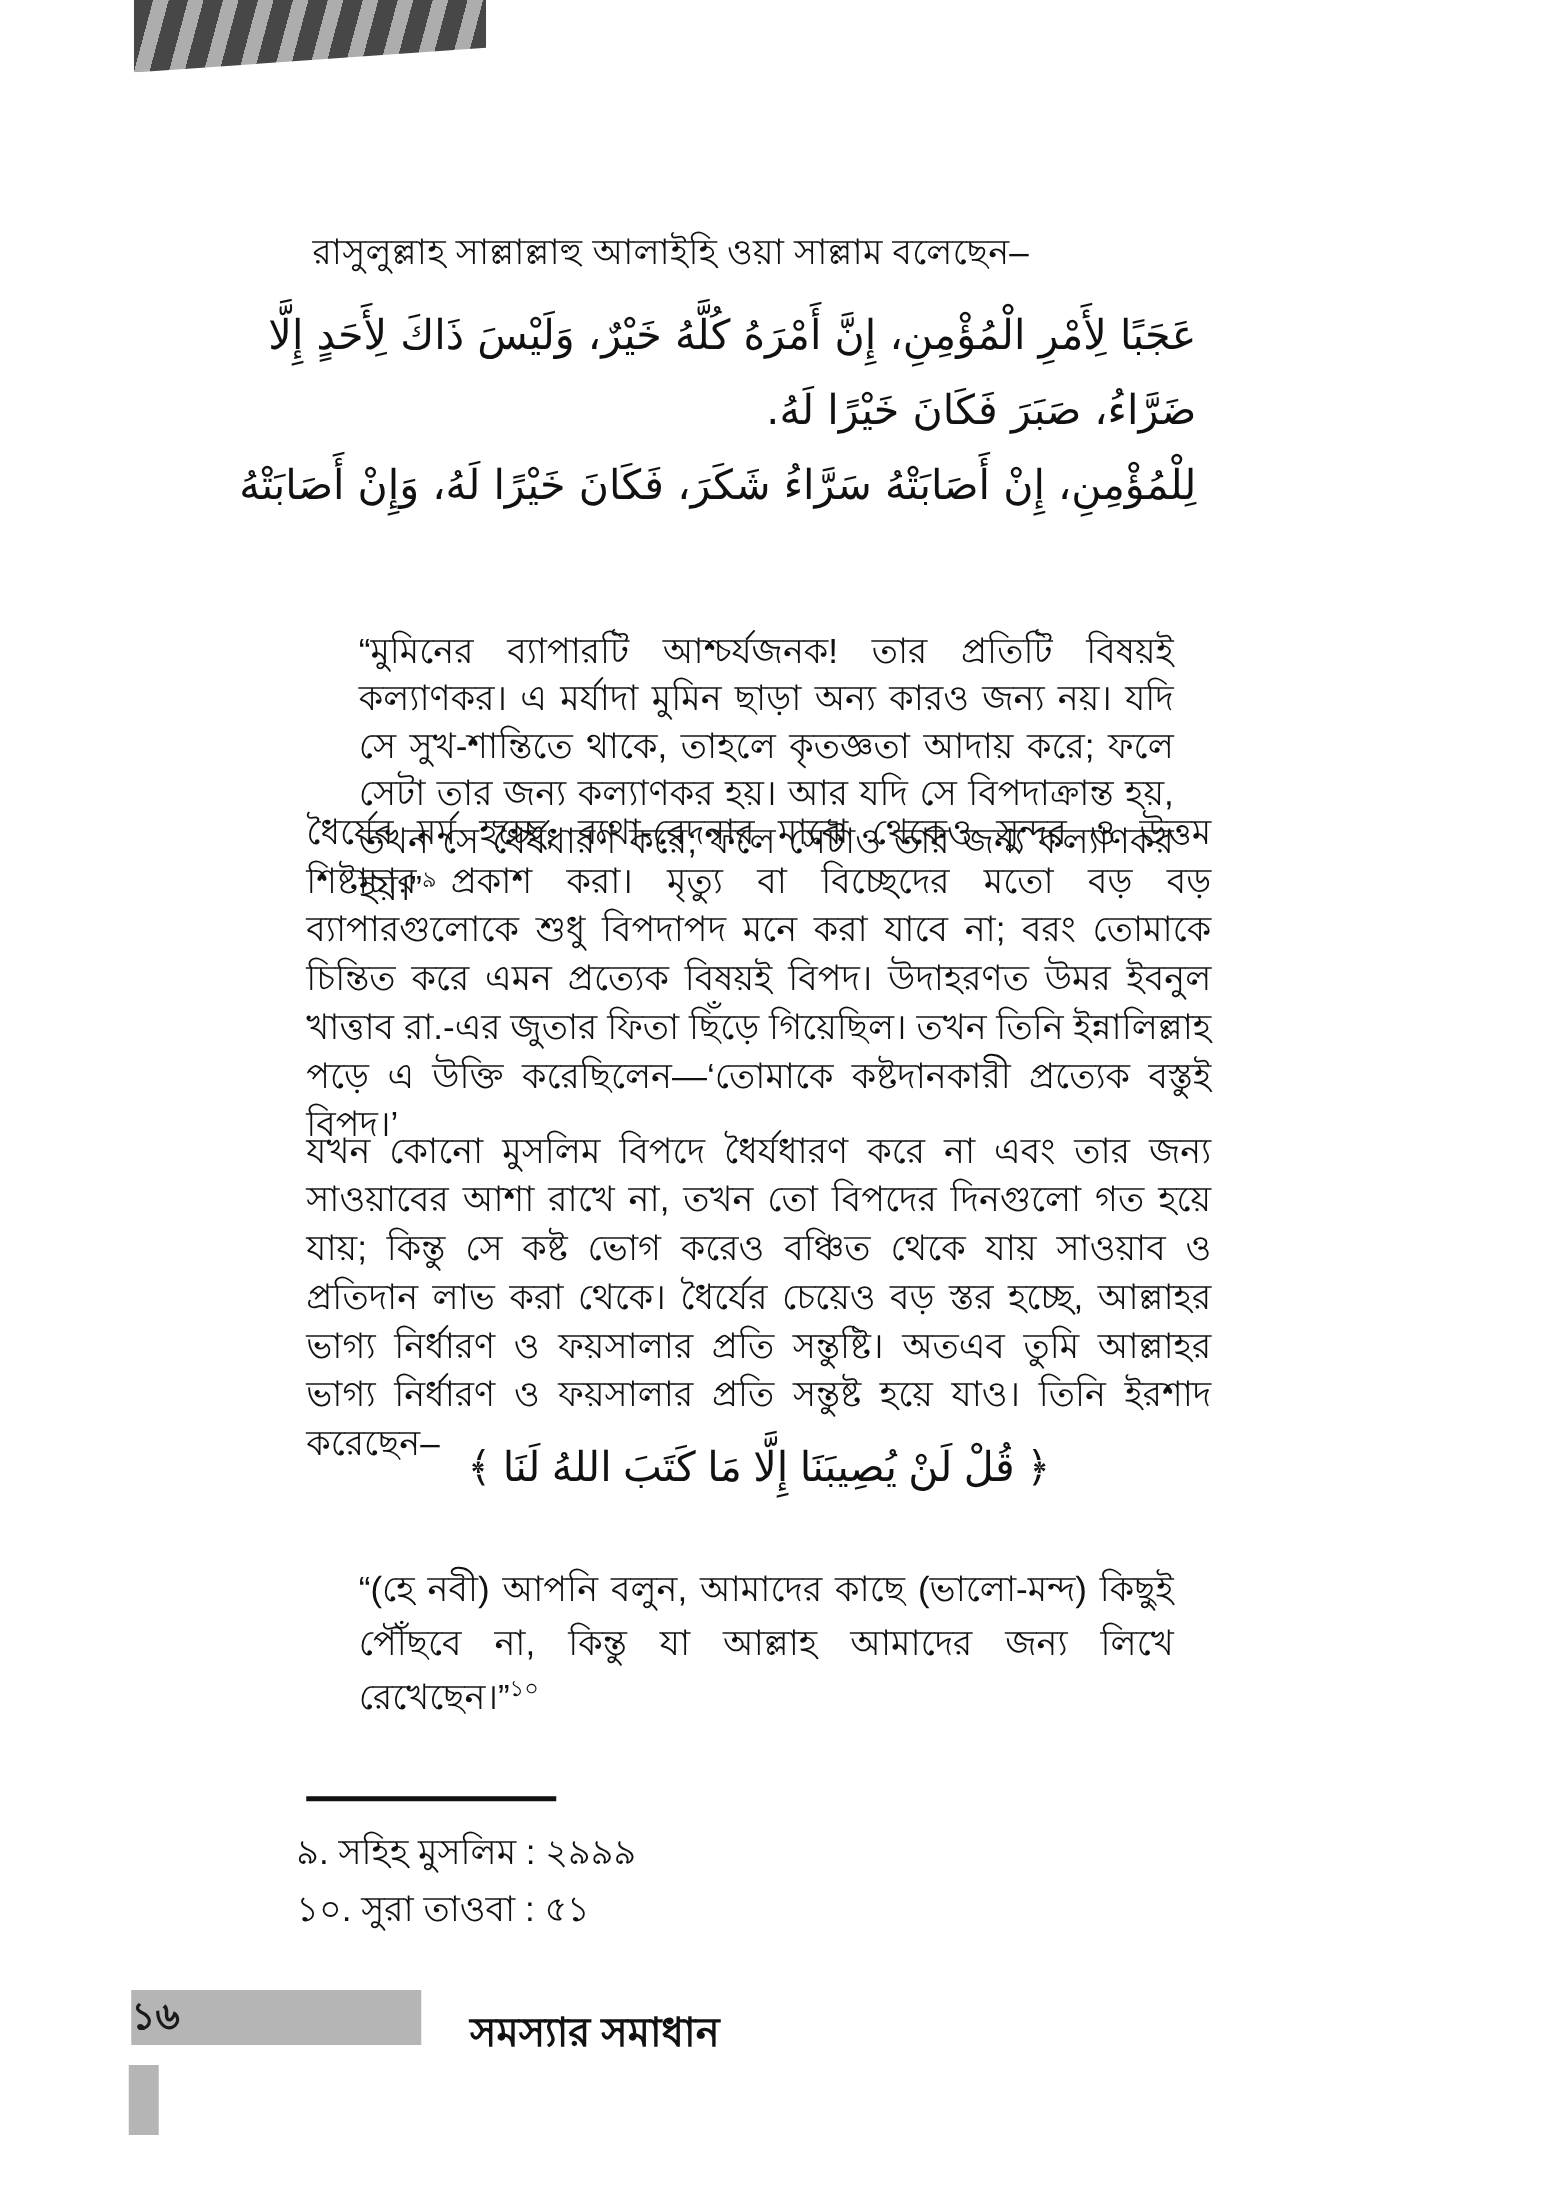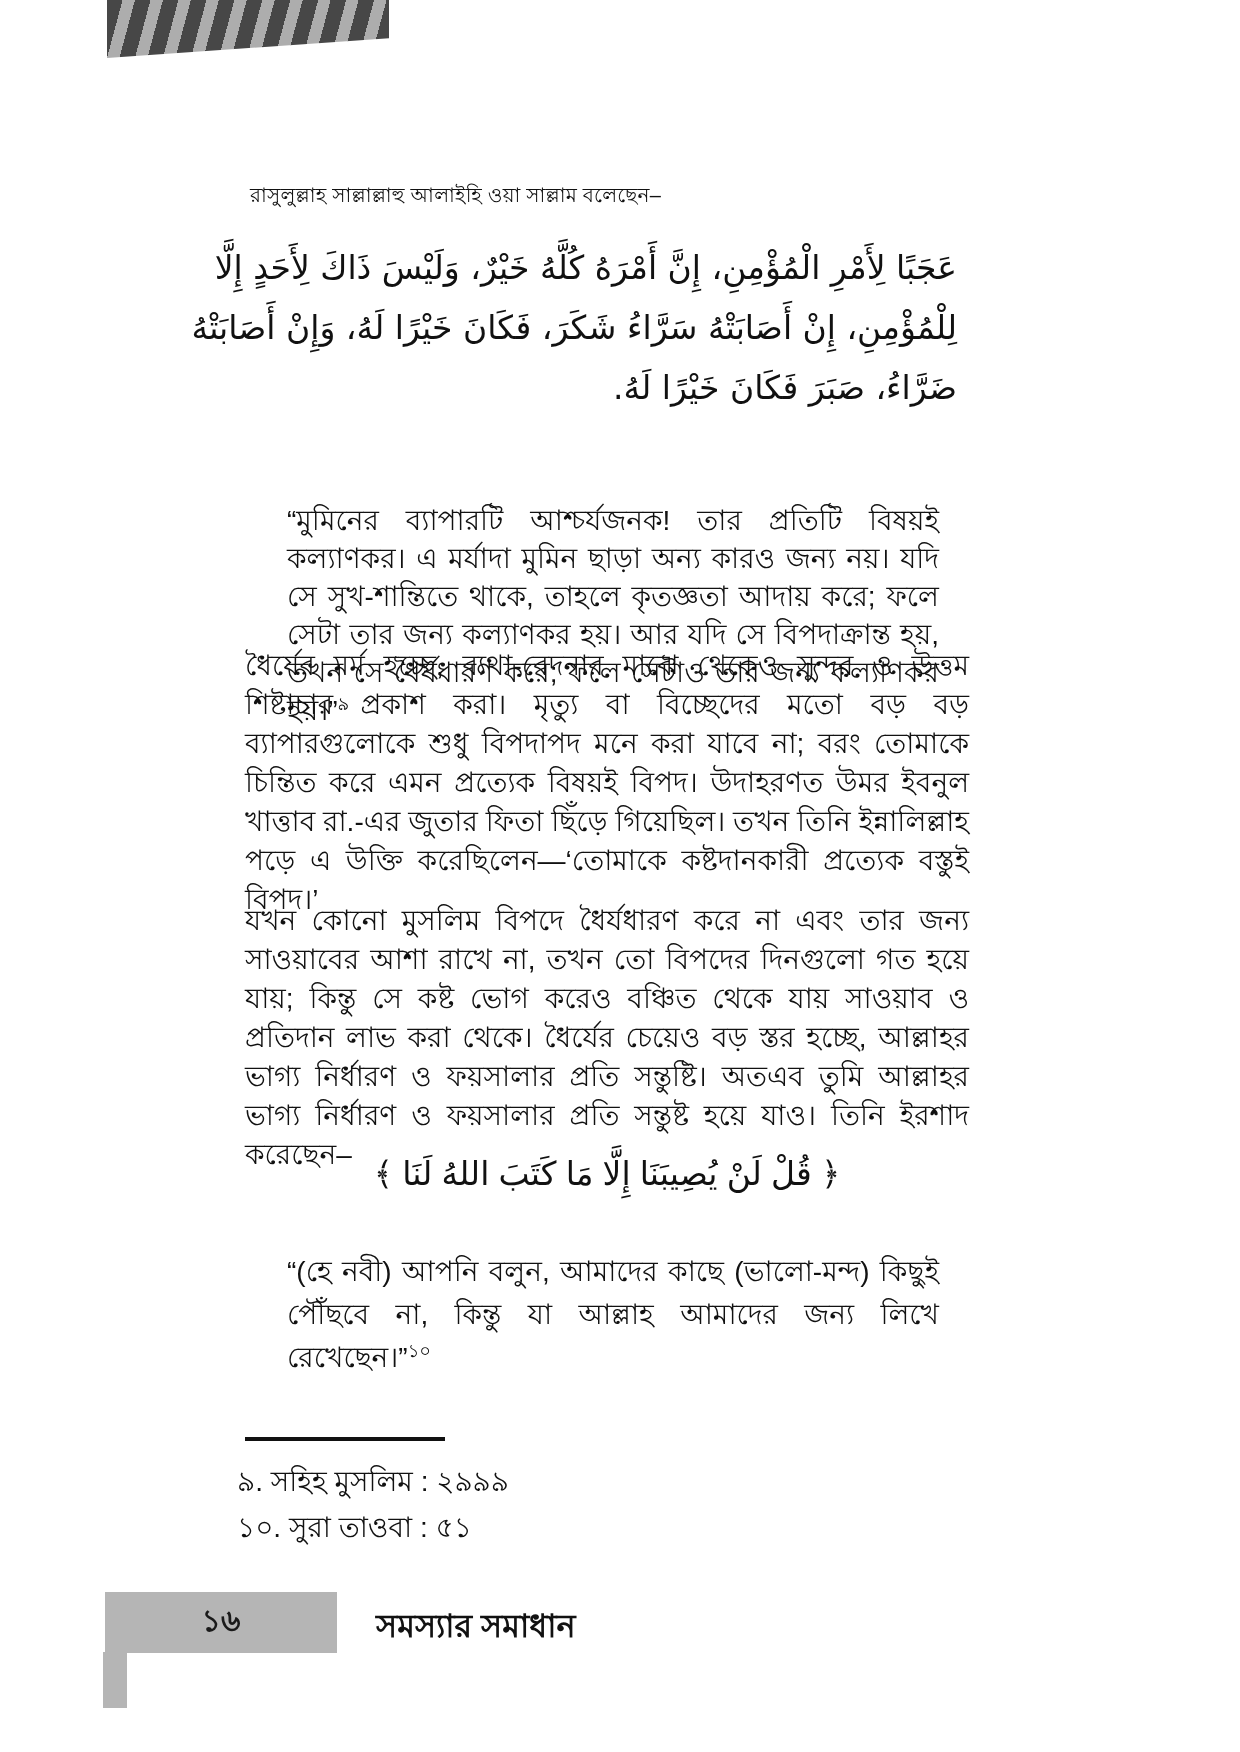--- a/index.html
+++ b/index.html
@@ -15,21 +15,21 @@
 
   
   .stripes {
     position: absolute; left: 107px; top: 0; width: 282px; height: 58px;
     background: repeating-linear-gradient(105deg, #474747 0 15px, #adadad 15px 27px);
     clip-path: polygon(0 0, 100% 0, 100% 66%, 0 100%);
   }
 
   .heading {
     position: absolute; left: 250px; top: 180px;
-    font-size: 20px; letter-spacing: 0.2px;
+    font-size: 28px; letter-spacing: 0.2px;
   }
 
   .arabic-block {
     position: absolute; left: 285px; top: 238px; width: 672px;
     direction: rtl; text-align: right;
     font-family: "DejaVu Sans", sans-serif;
     font-size: 33px; line-height: 60px;
   }
   .arabic-line { white-space: nowrap; }
 
@@ -63,23 +63,23 @@
   .footnote-rule {
     position: absolute; left: 245px; top: 1437px;
     width: 200px; height: 4px; background: #111111;
   }
   .footnote { position: absolute; left: 237px; font-size: 28px; }
   .footnote-1 { top: 1460px; }
   .footnote-2 { top: 1506px; }
 
   .footer-bar {
     position: absolute; left: 105px; top: 1592px;
-    width: 232px; height: 61px;
+    width: 232px; height: 44px;
     background: #b5b5b5;
-    display: flex; align-items: center; justify-content: center;
+    display: flex; align-items: center; 
   }
   .footer-page-number { font-size: 30px; font-weight: bold; color: #1a1a1a; }
   .footer-title {
     position: absolute; left: 376px; top: 1601px;
     font-size: 32px; font-weight: bold;
   }
   .edge-mark {
     position: absolute; left: 103px; top: 1652px;
     width: 24px; height: 56px; background: #b5b5b5;
   }
@@ -88,22 +88,22 @@
 <body>
 
 <div class="page">
 
   <div class="stripes"></div>
 
   <div class="heading">রাসুলুল্লাহ সাল্লাল্লাহু আলাইহি ওয়া সাল্লাম বলেছেন–</div>
 
   <div class="arabic-block">
     <div class="arabic-line">عَجَبًا لِأَمْرِ الْمُؤْمِنِ، إِنَّ أَمْرَهُ كُلَّهُ خَيْرٌ، وَلَيْسَ ذَاكَ لِأَحَدٍ إِلَّا</div>
+    <div class="arabic-line">ضَرَّاءُ، صَبَرَ فَكَانَ خَيْرًا لَهُ.</div>
     <div class="arabic-line">لِلْمُؤْمِنِ، إِنْ أَصَابَتْهُ سَرَّاءُ شَكَرَ، فَكَانَ خَيْرًا لَهُ، وَإِنْ أَصَابَتْهُ</div>
-    <div class="arabic-line">ضَرَّاءُ، صَبَرَ فَكَانَ خَيْرًا لَهُ.</div>
   </div>
 
   <div class="quote-block quote-hadith"><span>“মুমিনের ব্যাপারটি আশ্চর্যজনক! তার প্রতিটি বিষয়ই কল্যাণকর। এ মর্যাদা মুমিন ছাড়া অন্য কারও জন্য নয়। যদি সে সুখ-শান্তিতে থাকে, তাহলে কৃতজ্ঞতা আদায় করে; ফলে সেটা তার জন্য কল্যাণকর হয়। আর যদি সে বিপদাক্রান্ত হয়, তখন সে ধৈর্যধারণ করে; ফলে সেটাও তার জন্য কল্যাণকর হয়।”</span><sup class="fn-ref">৯</sup></div>
 
   <div class="body-para para-2">যখন কোনো মুসলিম বিপদে ধৈর্যধারণ করে না এবং তার জন্য সাওয়াবের আশা রাখে না, তখন তো বিপদের দিনগুলো গত হয়ে যায়; কিন্তু সে কষ্ট ভোগ করেও বঞ্চিত থেকে যায় সাওয়াব ও প্রতিদান লাভ করা থেকে। ধৈর্যের চেয়েও বড় স্তর হচ্ছে, আল্লাহর ভাগ্য নির্ধারণ ও ফয়সালার প্রতি সন্তুষ্টি। অতএব তুমি আল্লাহর ভাগ্য নির্ধারণ ও ফয়সালার প্রতি সন্তুষ্ট হয়ে যাও। তিনি ইরশাদ করেছেন–</div>
 
   <div class="body-para para-1">ধৈর্যের মর্ম হচ্ছে, ব্যথা-বেদনার মাঝে থেকেও সুন্দর ও উত্তম শিষ্টাচার প্রকাশ করা। মৃত্যু বা বিচ্ছেদের মতো বড় বড় ব্যাপারগুলোকে শুধু বিপদাপদ মনে করা যাবে না; বরং তোমাকে চিন্তিত করে এমন প্রত্যেক বিষয়ই বিপদ। উদাহরণত উমর ইবনুল খাত্তাব রা.-এর জুতার ফিতা ছিঁড়ে গিয়েছিল। তখন তিনি ইন্নালিল্লাহ পড়ে এ উক্তি করেছিলেন—‘তোমাকে কষ্টদানকারী প্রত্যেক বস্তুই বিপদ।’</div>
 
   <div class="verse-arabic">﴿ قُلْ لَنْ يُصِيبَنَا إِلَّا مَا كَتَبَ اللهُ لَنَا ﴾</div>
 

